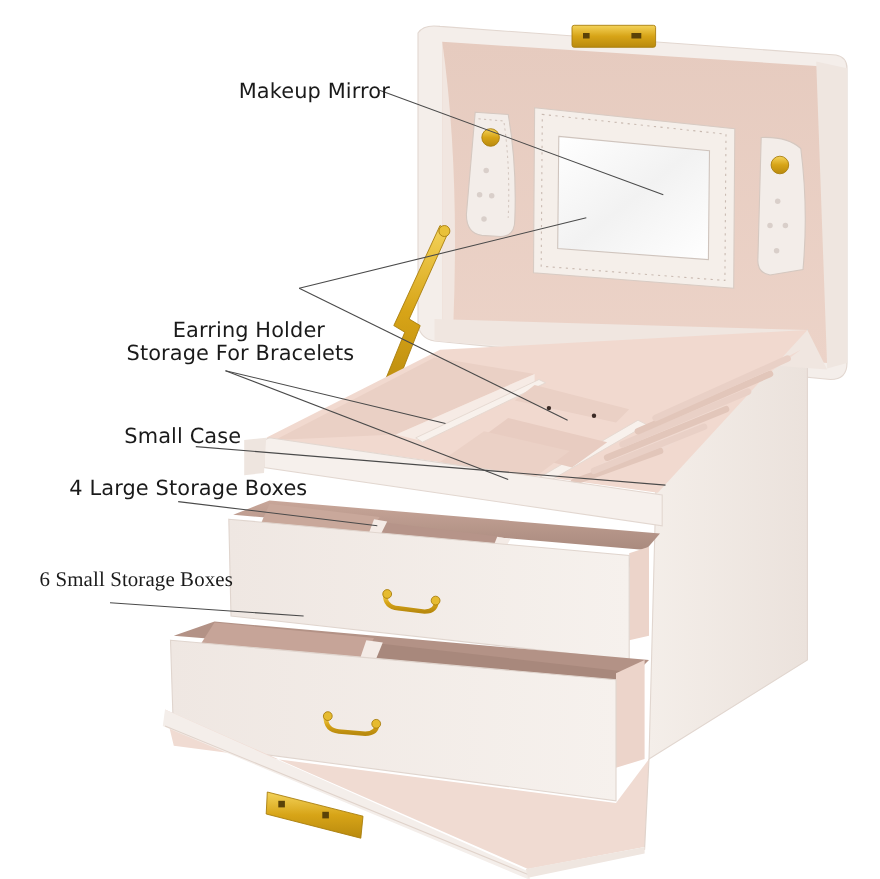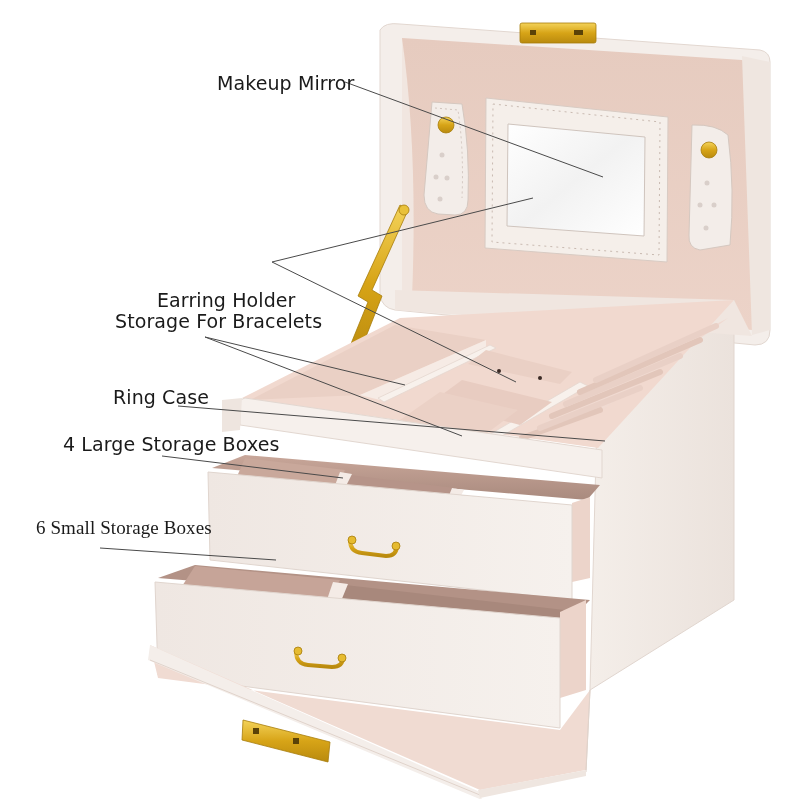--- a/index.html
+++ b/index.html
@@ -193,15 +193,15 @@
     <line x1="205" y1="337" x2="462" y2="436"></line>
     <line x1="178" y1="406" x2="605" y2="441"></line>
     <line x1="162" y1="456" x2="343" y2="478"></line>
     <line x1="100" y1="548" x2="276" y2="560"></line>
   </g>
 </svg>
 
 <div class="label" style="left:217px; top:72px;">Makeup Mirror</div>
 <div class="label" style="left:157px; top:247px;margin-top:42px;">Earring Holder</div>
 <div class="label" style="left:83px; top:310px;margin-left:32px;">Storage For Bracelets</div>
-<div class="label" style="left:113px; top:386px;">Ring Case</div>
+<div class="label" style="left:113px; top:386px;">Small Case</div>
 <div class="label" style="left:63px; top:433px;">4 Large Storage Boxes</div>
 <div class="label" style="left:36px; top:517px;font-family:Liberation Serif, serif;">6 Small Storage Boxes</div>
 
 </body></html>

